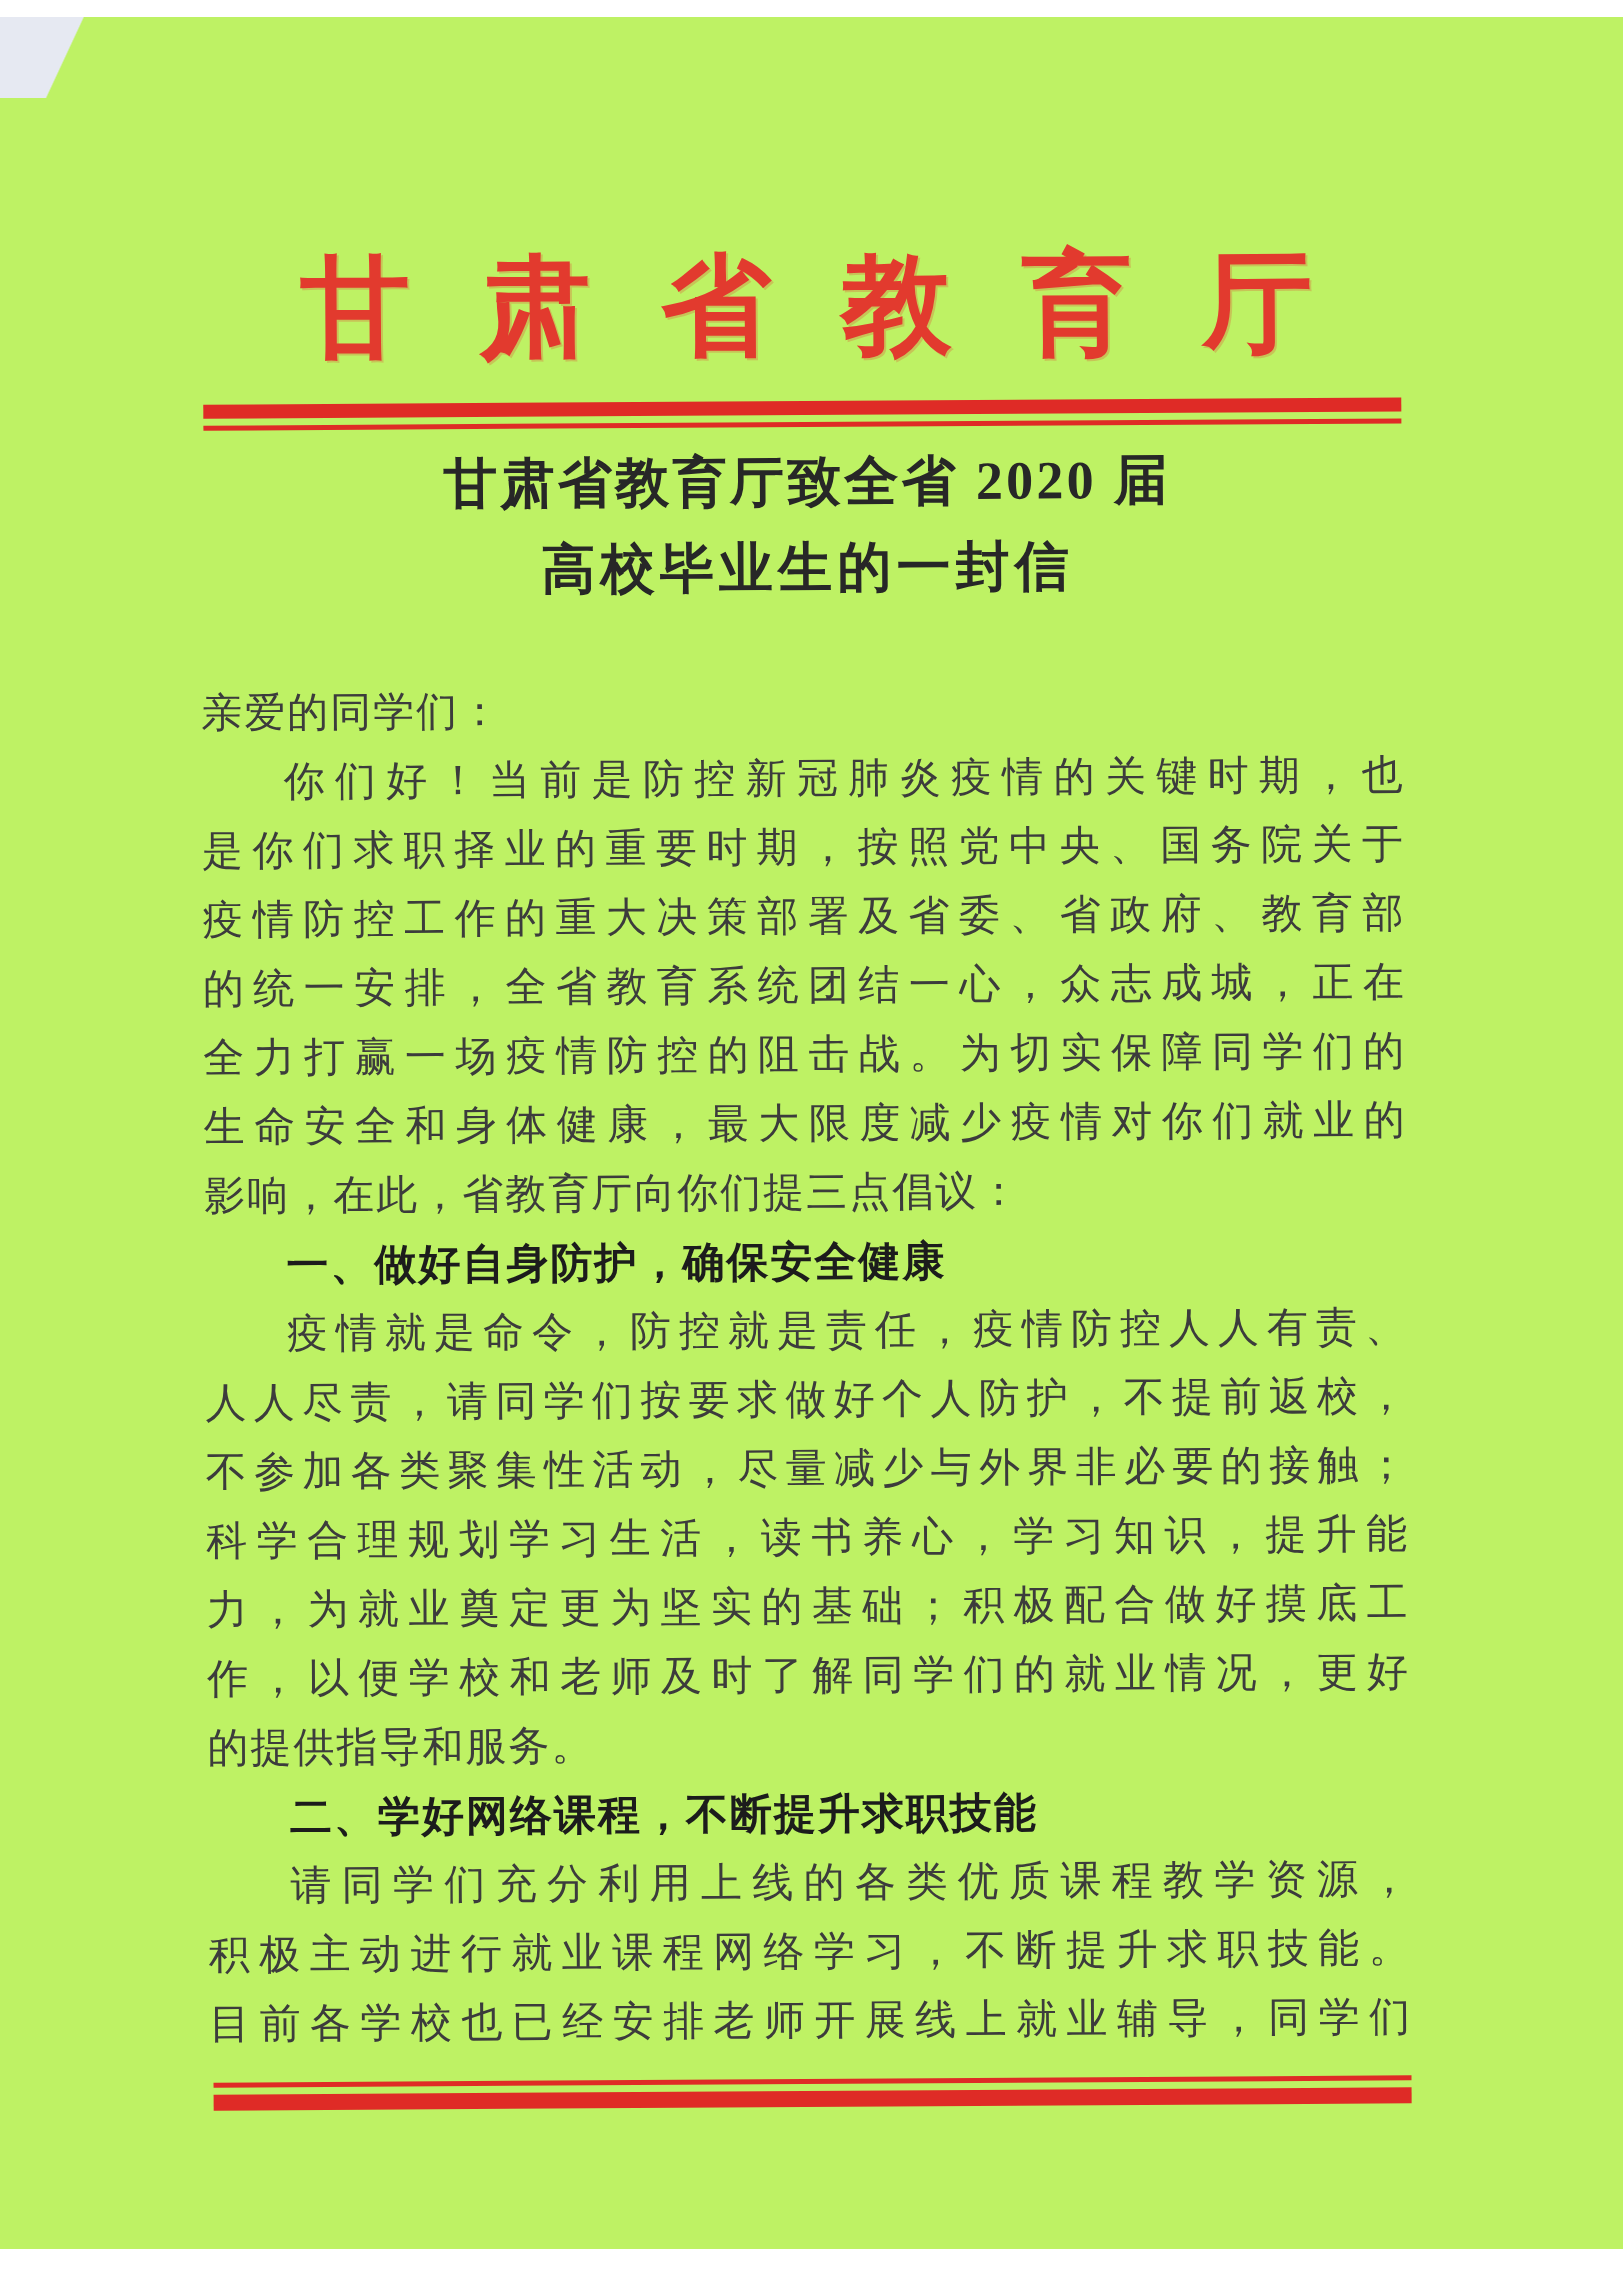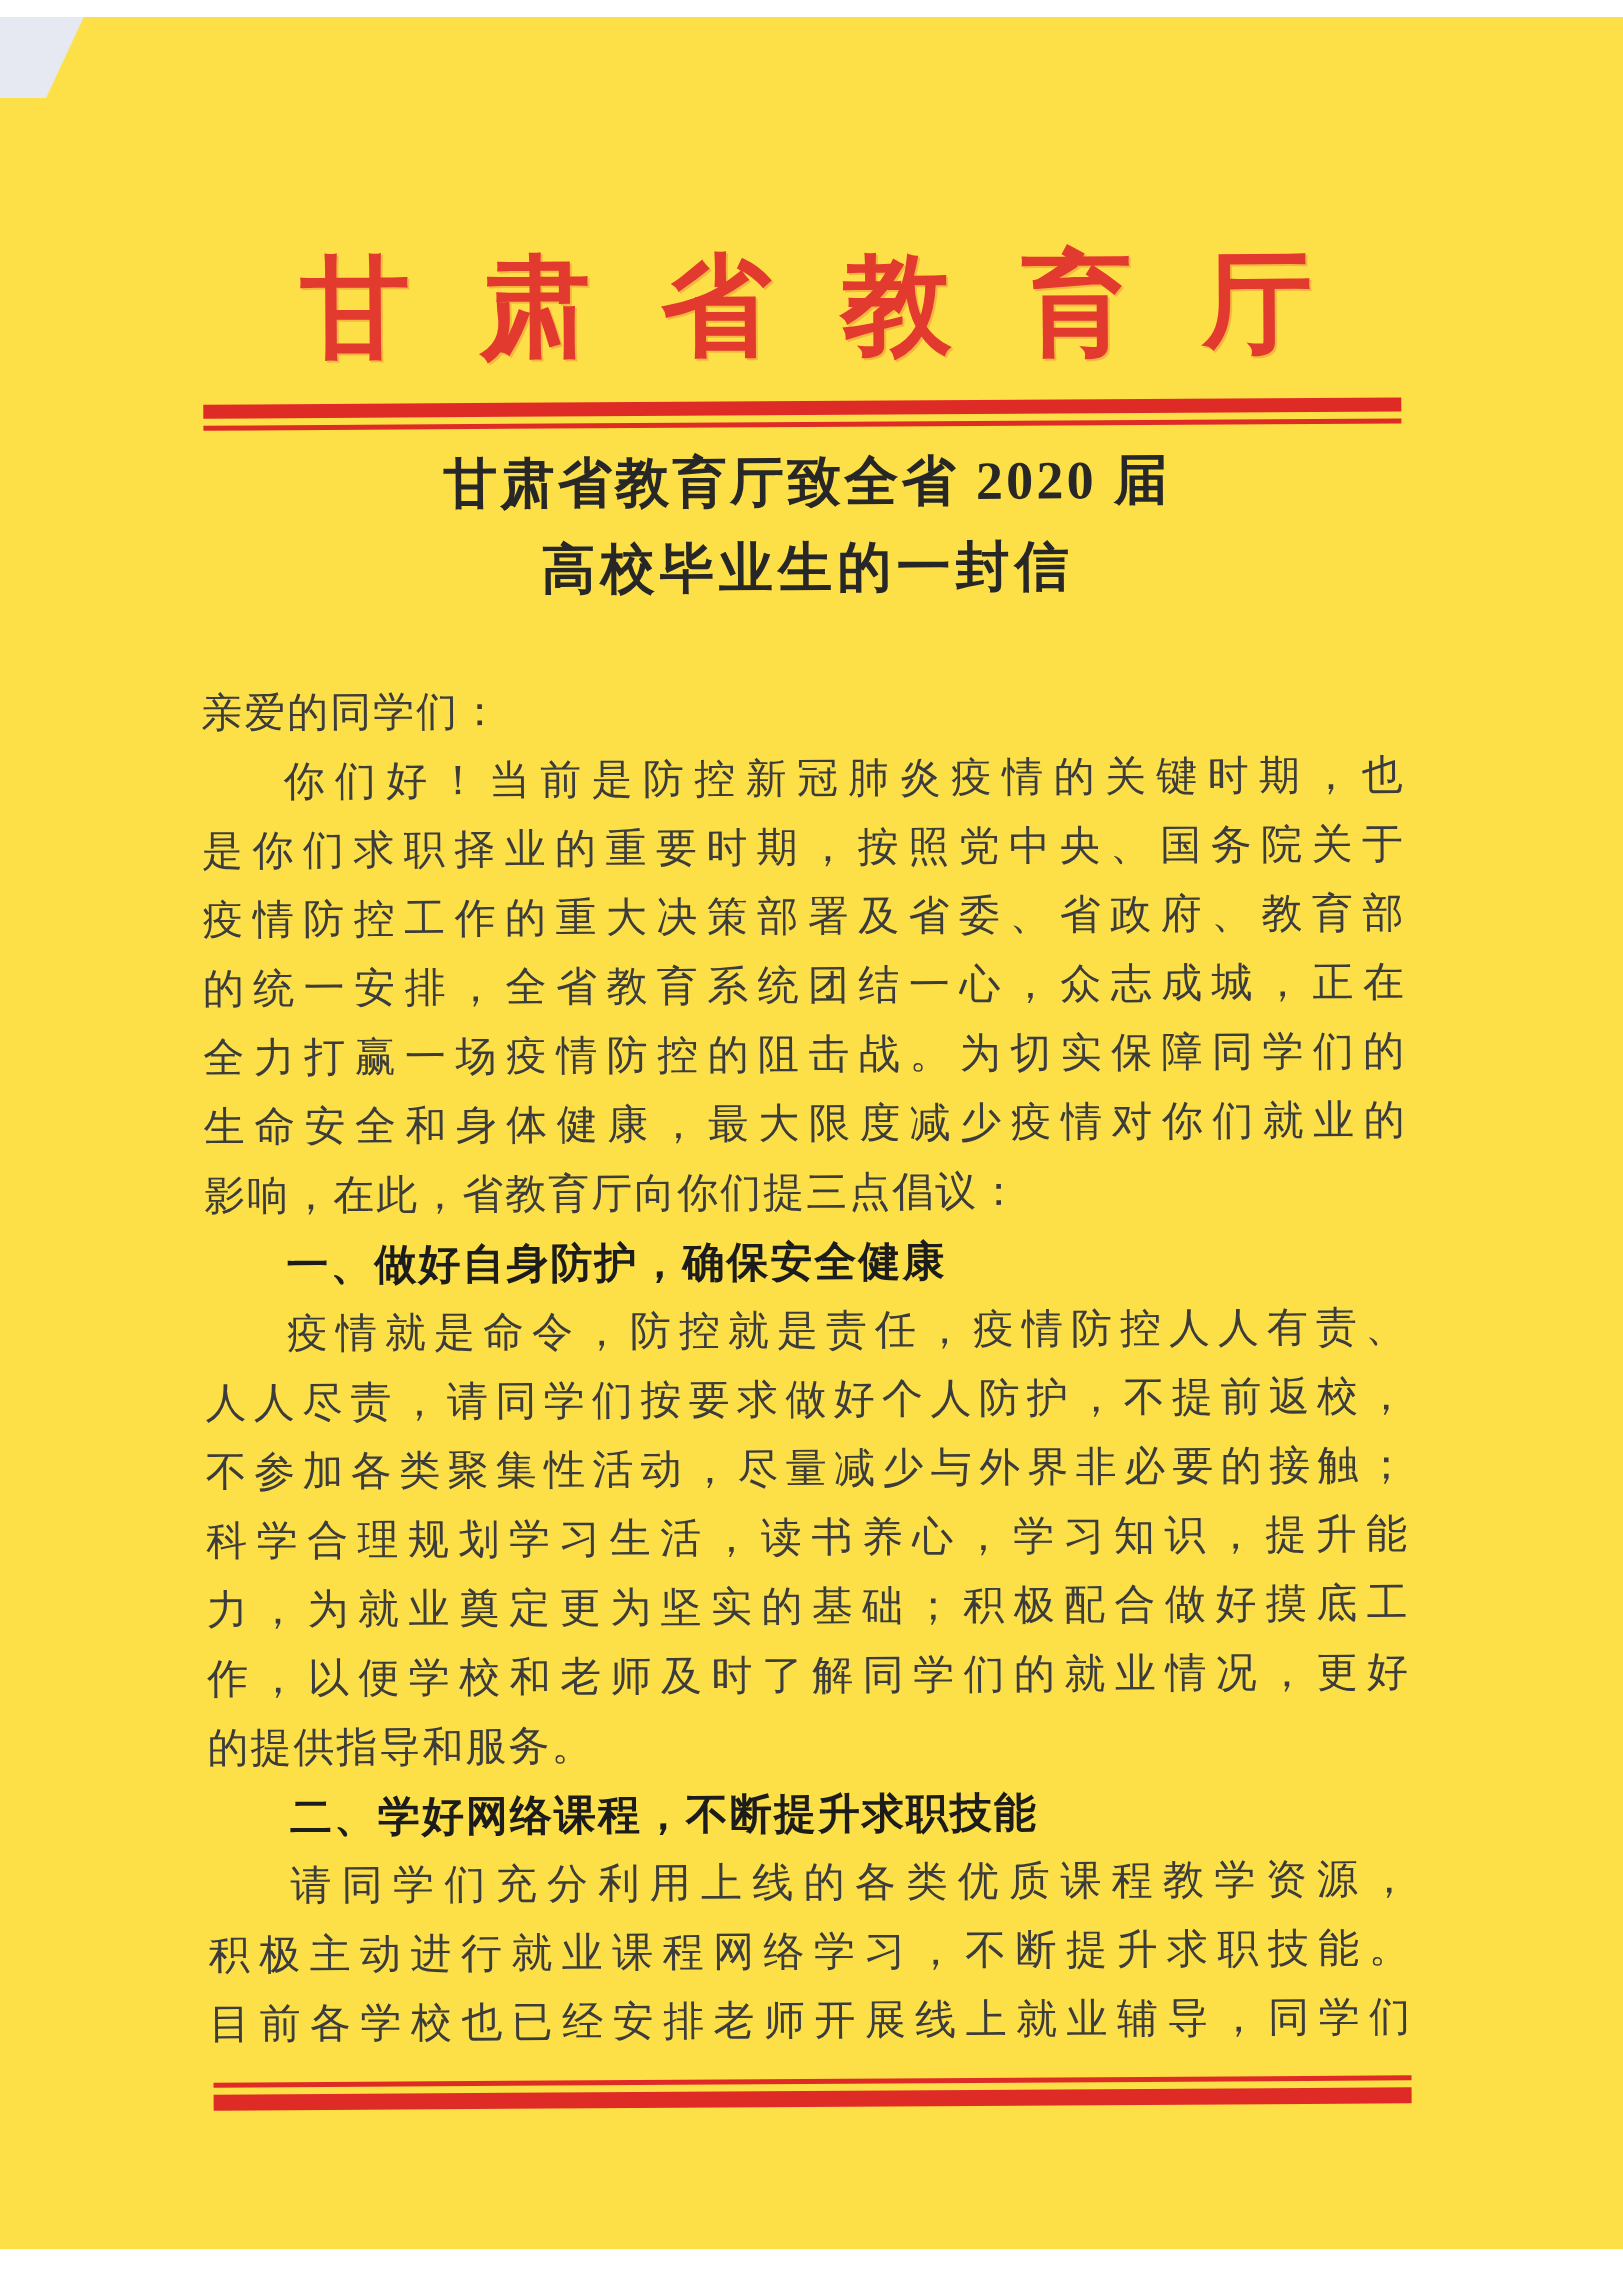--- a/index.html
+++ b/index.html
@@ -4,21 +4,21 @@
 <style>
   html,body{margin:0;padding:0;}
   body{
     width:1623px;height:2295px;
     background:#ffffff;
     font-family:"Liberation Serif","DejaVu Serif",serif;
     overflow:hidden;
   }
   .sheet{
     position:relative;width:1623px;height:2295px;
-    background:#fde047;
+    background:#bef264;
     overflow:hidden;
   }
   
   .edge-top{position:absolute;left:0;top:0;width:1623px;height:17px;background:#ffffff;}
   .edge-bottom{position:absolute;left:0;bottom:0;width:1623px;height:46px;background:#ffffff;}
   .corner-fold{
     position:absolute;left:0;top:13px;width:137px;height:85px;
     background:linear-gradient(115deg,#e6e9f2 0 48%,transparent 49%);
   }
   

